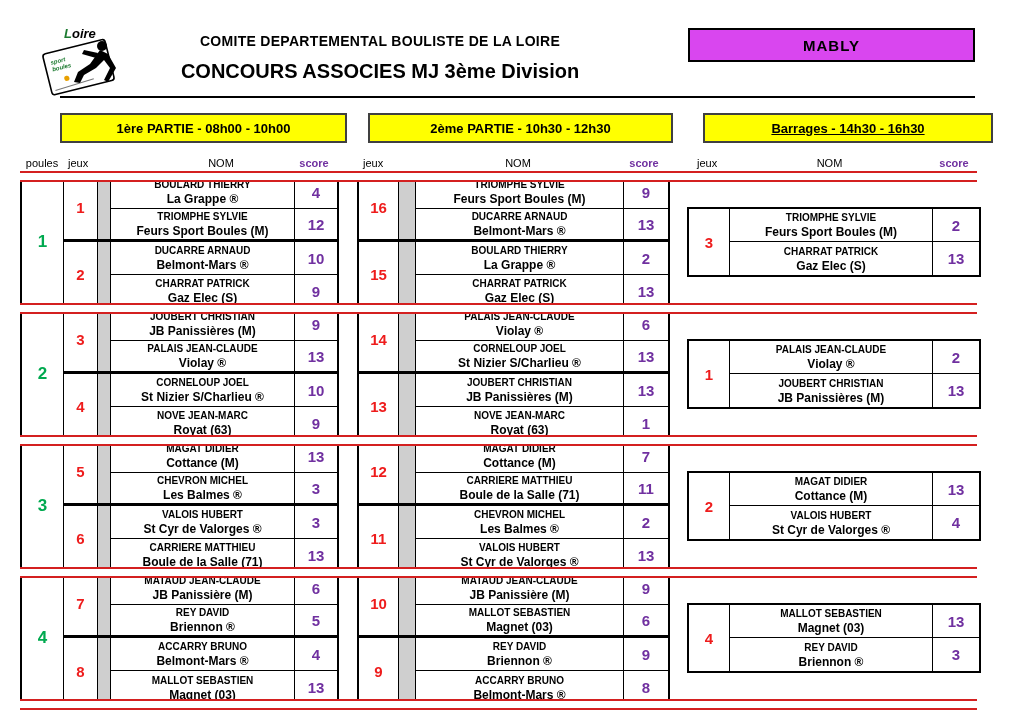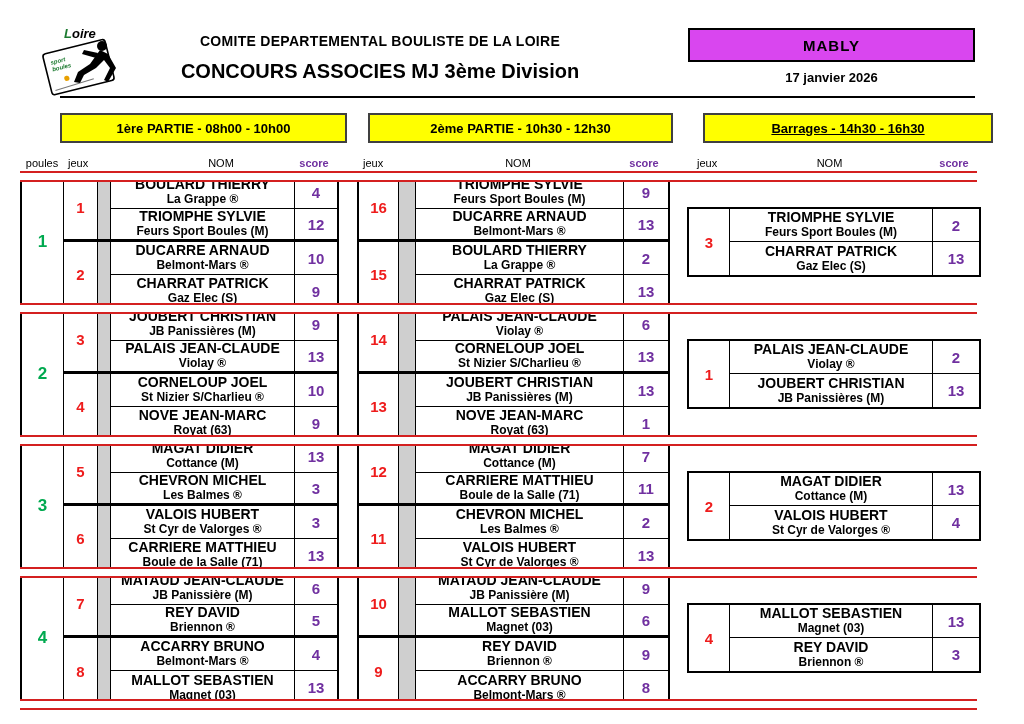--- a/index.html
+++ b/index.html
@@ -36,21 +36,21 @@
   .barrage{grid-template-columns:41px 203px 46px;grid-auto-rows:33px;left:667px;}
   .cell{border-right:1px solid #000;border-bottom:1px solid #000;display:flex;
         align-items:center;justify-content:center;overflow:hidden;}
   .cell.last-col{border-right:none;}
   .cell.last-row{border-bottom:none;}
   .cell.bb2{border-bottom:3px solid #000;}
   .poule-cell{grid-row:span 4;color:#00A94F;font-size:17px;font-weight:bold;}
   .jeux-cell{grid-row:span 2;color:#EE1C1C;font-size:15px;font-weight:bold;}
   .gray-cell{grid-row:span 2;background:#CFCFCF;}
   .nom-cell{flex-direction:column;justify-content:center;text-align:center;line-height:15px;}
-  .player-name{font-weight:bold;font-size:14px;white-space:nowrap;}
+  .player-name{font-weight:bold;font-size:10px;white-space:nowrap;}
   .club-name{font-weight:bold;font-size:12px;white-space:nowrap;}
   .score-cell{color:#7030A0;font-size:15px;font-weight:bold;}
   .red-sep{position:absolute;left:0;width:957px;height:7px;background:#fff;
            border-top:2px solid #D42020;border-bottom:2px solid #D42020;z-index:5;}
 </style>
 </head>
 <body>
 
 <div class="page">
 
@@ -69,21 +69,20 @@
         <circle cx="68" cy="26" r="5"></circle>
         <path d="M66 30 L56 44 L44 52 L40 62 L46 63 L50 55 L62 48 L70 40 L76 48 L70 60 L74 62 L82 48 L74 34 Z"></path>
         <path d="M64 33 L50 30 L48 34 L62 38 Z"></path>
       </g>
     </svg>
   </div>
 
   <div class="committee">COMITE DEPARTEMENTAL BOULISTE DE LA LOIRE</div>
   <div class="title">CONCOURS ASSOCIES MJ 3ème Division</div>
   <div class="venue-box">MABLY</div>
-  <div class="date">17 janvier 2026</div>
   <div class="header-rule"></div>
 
   <div class="part-box part-1">1ère PARTIE - 08h00 - 10h00</div>
   <div class="part-box part-2">2ème PARTIE - 10h30 - 12h30</div>
   <div class="part-box part-3">Barrages - 14h30 - 16h30</div>
 
   <span class="col-label" style="left:20px;width:44px;text-align:center;">poules</span>
   <span class="col-label" style="left:68px;">jeux</span>
   <span class="col-label" style="left:129px;width:184px;text-align:center;">NOM</span>
   <span class="col-label lab-score" style="left:293px;width:42px;text-align:center;">score</span>

